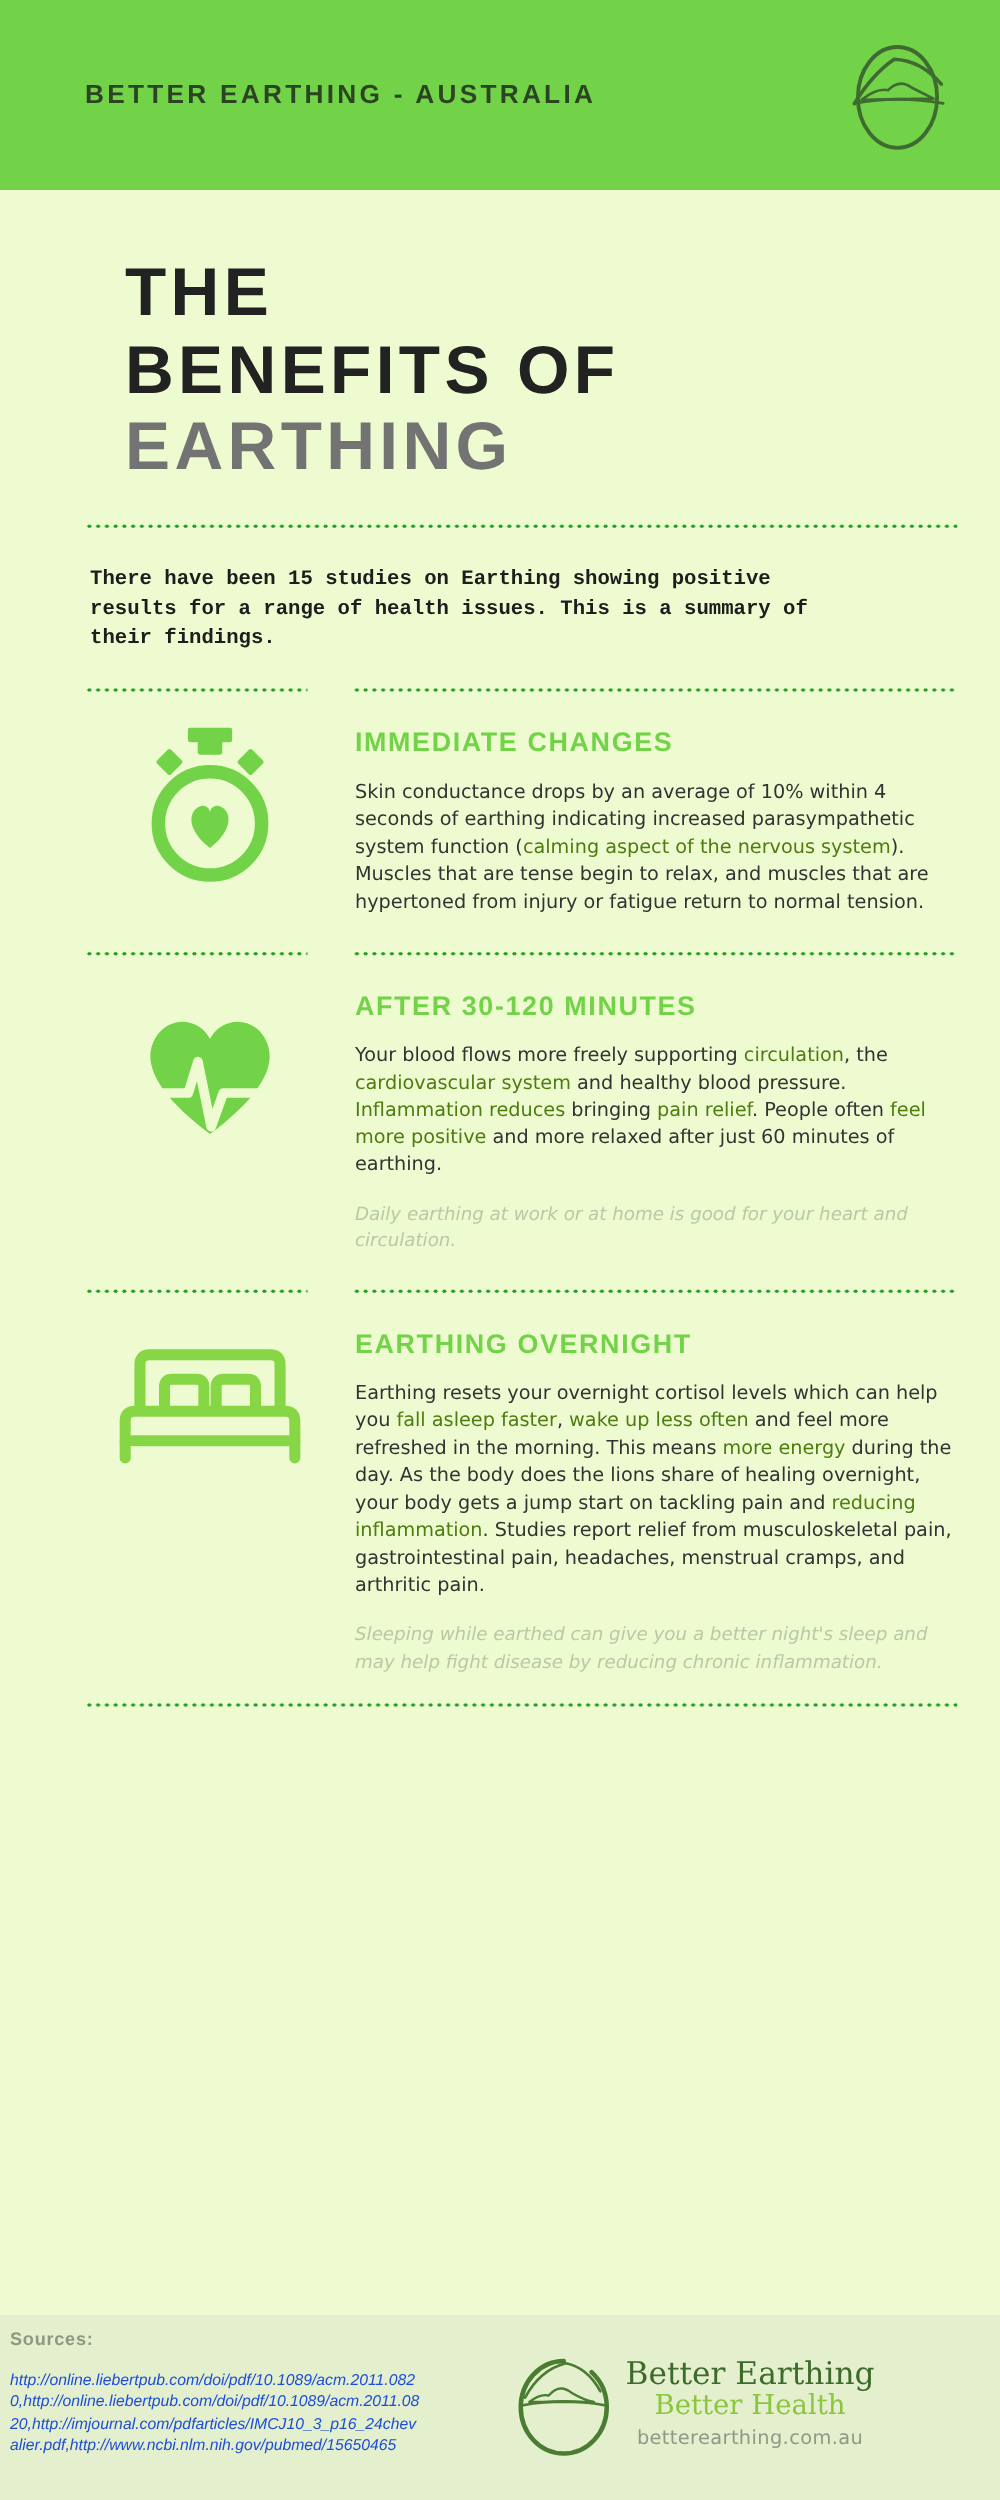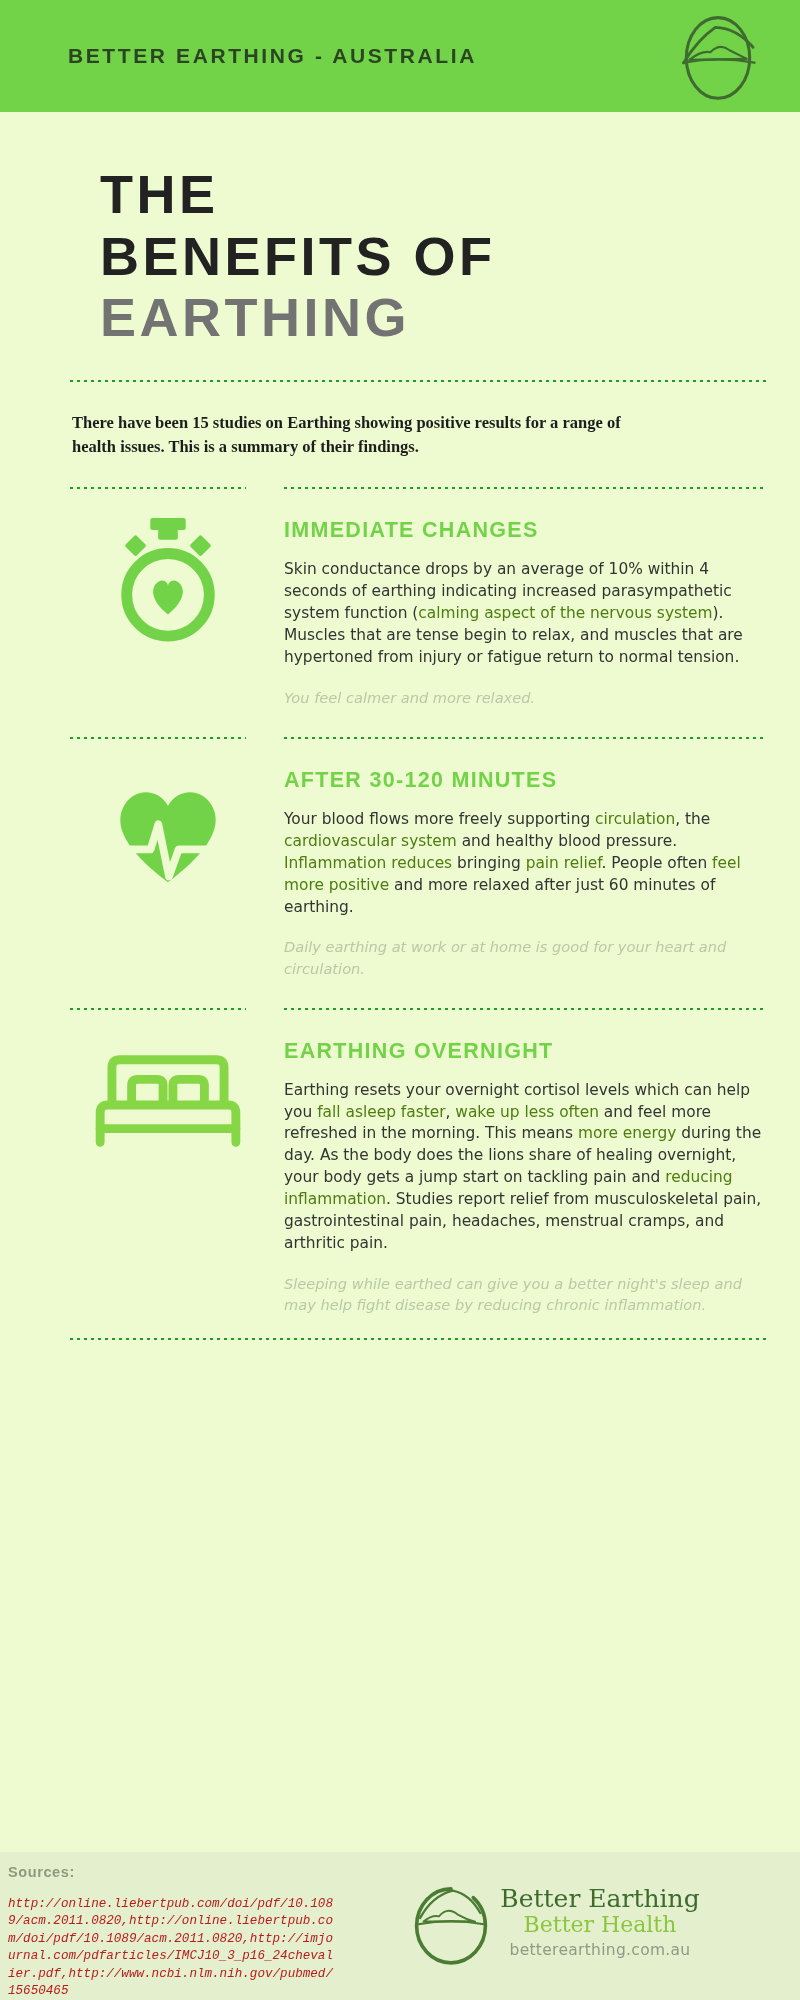--- a/index.html
+++ b/index.html
@@ -8,21 +8,21 @@
     width: 800px;
     height: 2000px;
     background: #eefbd0;
     font-family: "DejaVu Sans", sans-serif;
     overflow: hidden;
     position: relative;
   }
 
   
   .header {
-    height: 112px;
+    height: 152px;
     background: #72d348;
     display: flex;
     align-items: center;
     padding: 0 34px 0 68px;
     position: relative;
   }
   .header-title {
     font-family: "Liberation Sans", sans-serif;
     font-size: 21px;
     font-weight: bold;
@@ -51,21 +51,21 @@
   .dotted {
     height: 4px;
     background-image: radial-gradient(#1e9e24 1.6px, transparent 1.7px);
     background-size: 7px 4px;
     background-repeat: repeat-x;
     background-position: 0 center;
   }
   .rule-full { margin: 30px 0 0 0; width: 100%; }
 
   .intro {
-    font-family: Liberation Serif, serif;
+    font-family: Liberation Mono, monospace;
     font-size: 16.5px;
     font-weight: bold;
     line-height: 1.45;
     color: #1d1d1d;
     padding: 28px 0 0 4px;
     max-width: 600px;
   }
 
   
   .section { display: flex; margin-top: 28px; }
@@ -124,25 +124,25 @@
   .sources { width: 330px; flex: 0 0 330px; }
   .sources-title {
     font-family: "Liberation Sans", sans-serif;
     font-weight: bold;
     font-size: 14.5px;
     color: #8c9b80;
     letter-spacing: 0.6px;
     margin-bottom: 4px;
   }
   .sources-text {
-    font-family: Liberation Mono, monospace;
+    font-family: Liberation Sans, sans-serif;
     font-style: italic;
     font-size: 12.6px;
     line-height: 1.38;
-    color: #b91c1c;
+    color: #1d4ed8;
     word-break: break-all;
     margin-top: 16px;
   }
   .brand {
     flex: 1;
     display: flex;
     align-items: flex-start;
     justify-content: center;
     padding-top: 18px;
   }
@@ -208,21 +208,20 @@
           <rect x="85" y="20" width="16" height="16" rx="2" fill="#72d348" transform="rotate(45 93 28)"></rect>
           <circle cx="60" cy="78" r="42" fill="none" stroke="#72d348" stroke-width="11"></circle>
           <path d="M60 98 C42 84 42 70 50 65 C56 61 60 66 60 69 C60 66 64 61 70 65 C78 70 78 84 60 98 Z" fill="#72d348"></path>
         </svg>
       </div>
     </div>
     <div class="col-text">
       <div class="dotted rule-text"></div>
       <div class="sec-heading">IMMEDIATE CHANGES</div>
       <div class="sec-body"><span>Skin conductance drops by an average of 10% within 4 seconds of earthing indicating increased parasympathetic system function (</span><span class="hl">calming aspect of the nervous system</span><span>). Muscles that are tense begin to relax, and muscles that are hypertoned from injury or fatigue return to normal tension.</span></div>
-      <div class="sec-note">You feel calmer and more relaxed.</div>
     </div>
   </div>
 
   <div class="section">
     <div class="col-icon">
       <div class="dotted rule-icon"></div>
       <div class="icon-box">
         <svg viewBox="0 0 130 120" width="126" height="116">
           <path d="M65 112 C20 78 8 52 20 32 C32 13 56 16 65 33 C74 16 98 13 110 32 C122 52 110 78 65 112 Z" fill="#72d348"></path>
           <path d="M6 78 L47 78 L55 52 L66 106 L76 78 L124 78" fill="none" stroke="#eefbd0" stroke-width="8" stroke-linejoin="round" stroke-linecap="round"></path>

